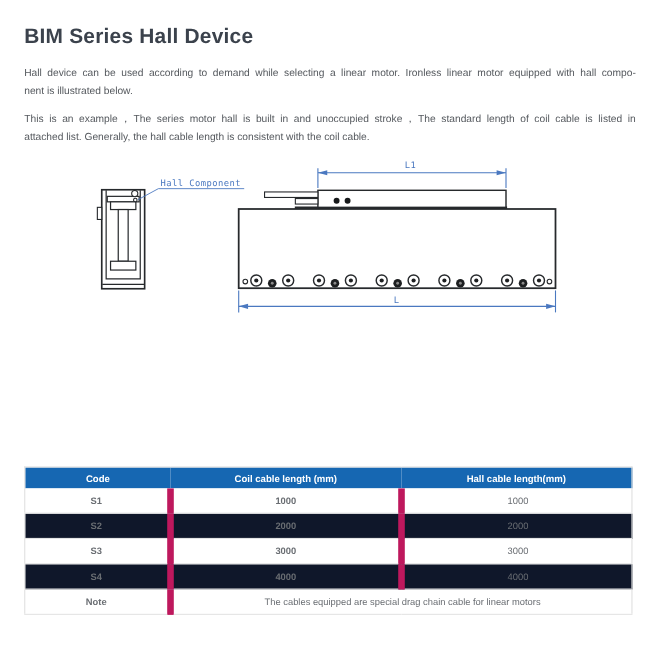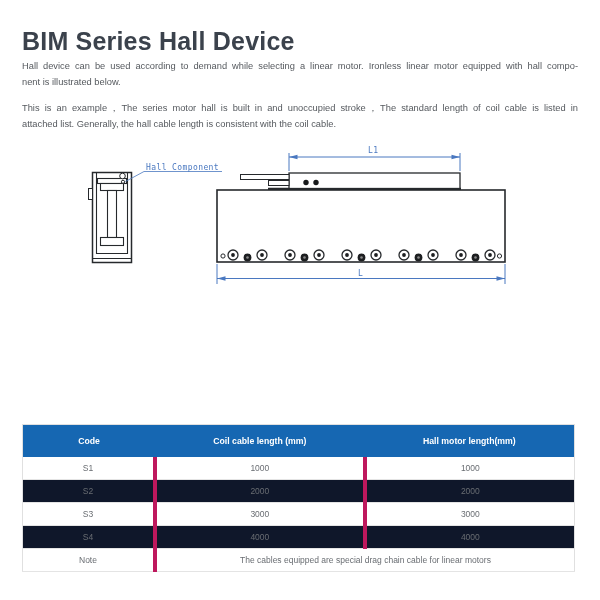--- a/index.html
+++ b/index.html
@@ -1,37 +1,37 @@
 <!DOCTYPE html>
 <html><head>
 <meta charset="utf-8">
 <style>
   html,body{margin:0;padding:0;background:#fff;}
   #page{position:relative;width:600px;height:600px;background:#ffffff;overflow:hidden;
         font-family:"Liberation Sans", sans-serif;}
 
-  .title{position:absolute;left:22px;top:10px;font-size:25px;font-weight:700;color:#3b424c;letter-spacing:0.2px;}
+  .title{position:absolute;left:22px;top:10px;font-size:19px;font-weight:700;color:#3b424c;letter-spacing:0.2px;}
 
   .para{position:absolute;left:22px;width:556px;font-size:9.3px;line-height:15.5px;color:#55595e;}
   .para .jline{display:block;text-align:justify;text-align-last:justify;}
   .para .lline{display:block;text-align:left;}
   #p1{top:50px;}
   #p2{top:92px;}
 
   .diagram{position:absolute;left:0;top:140px;width:600px;height:160px;}
   .dimtext{font-family:"DejaVu Sans Mono", monospace;font-size:8px;fill:#4a78c0;letter-spacing:0.4px;}
 
   .datatable{position:absolute;left:22px;top:424px;width:553px;border-collapse:collapse;table-layout:fixed;}
-  .datatable th{background:#1667b2;color:#ffffff;font-size:8.7px;font-weight:700;height:32px;
+  .datatable th{background:#1667b2;color:#ffffff;font-size:8.7px;font-weight:700;height:19px;
                 text-align:center;vertical-align:middle;padding:0;}
   .datatable td{font-size:8.5px;color:#696d72;height:22px;text-align:center;vertical-align:middle;
                 padding:0;border-bottom:1px solid #e4e4e4;}
   .datatable tr.odd  td{background:#ffffff;}
   .datatable tr.even td{background:#0f172a;}
-  .datatable td.sep{border-right:4px solid #be185d;}
+  .datatable td.sep{border-right:6px solid #be185d;font-weight:bold;}
   .datatable{border:1px solid #e0e0e0;}
   .col-code{width:24%;} .col-coil{width:38%;} .col-hall{width:38%;}
 </style>
 </head>
 <body>
 
 <div id="page">
 
   <h1 class="title">BIM Series Hall Device</h1>
 
@@ -143,21 +143,21 @@
   <table class="datatable">
     <colgroup>
         <col class="col-code">
         <col class="col-coil">
         <col class="col-hall">
       </colgroup>
     <thead>
       <tr>
         <th>Code</th>
         <th>Coil cable length (mm)</th>
-        <th>Hall motor length(mm)</th>
+        <th>Hall cable length(mm)</th>
       </tr>
     </thead>
     <tbody>
       <tr class="odd">
         <td class="sep">S1</td>
         <td class="sep">1000</td>
         <td>1000</td>
       </tr>
       <tr class="even">
         <td class="sep">S2</td>

